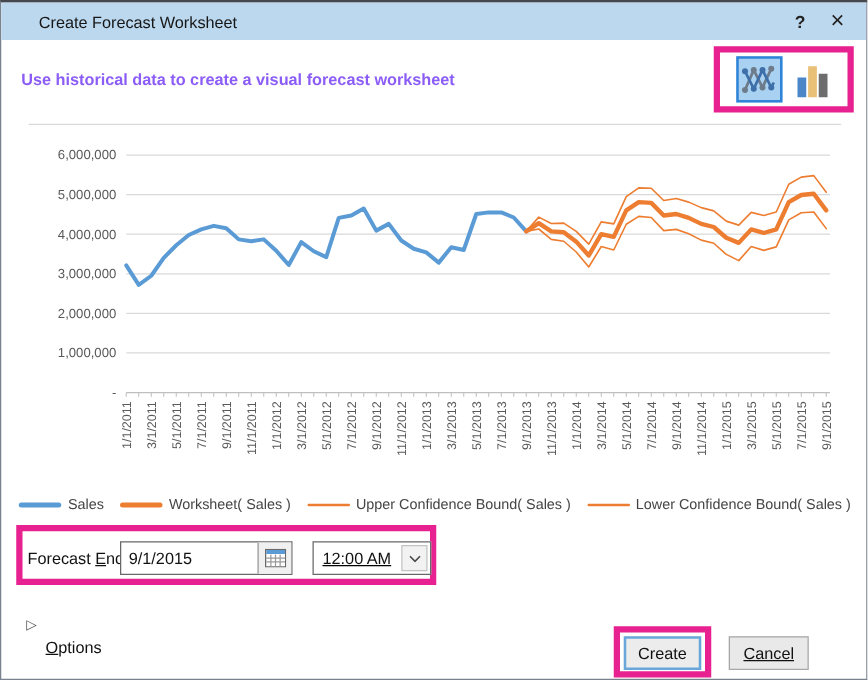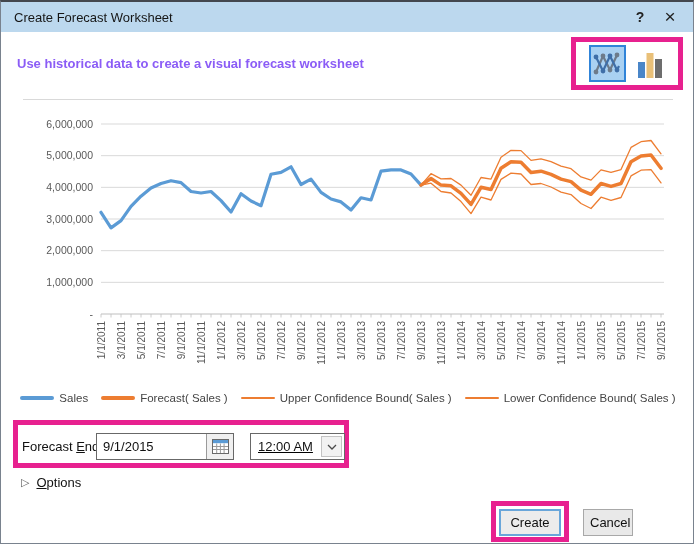--- a/index.html
+++ b/index.html
@@ -3,52 +3,52 @@
 <meta charset="utf-8">
 <style>
   html,body{margin:0;padding:0;background:#fff;}
   *{box-sizing:border-box;}
   .dialog{
     position:relative;width:694px;height:544px;background:#ffffff;
     border:1px solid #79828e;border-top:2px solid #43474e;
     font-family:"Liberation Sans",sans-serif;overflow:hidden;
   }
   .titlebar{position:absolute;left:0;top:0;width:100%;height:30px;background:#bcd8ee;display:flex;align-items:center;}
-  .titlebar .title{margin-left:13px;font-size:13px;color:#161616;}
+  .titlebar .title{margin-left:30px;font-size:13px;color:#161616;}
   .tb-btn{position:absolute;top:0;height:30px;display:flex;align-items:center;justify-content:center;color:#222;cursor:default;}
   .help-btn{left:626px;width:26px;font-size:14px;font-weight:bold;}
   .close-btn{left:654px;width:30px;font-size:19px;font-weight:300;}
   .instruction{position:absolute;left:16px;top:54px;font-size:13px;font-weight:700;color:#8b5cf6;}
   .hl{position:absolute;border:5px solid #e7218f;pointer-events:none;}
   .hl-icons{left:570px;top:35px;width:112px;height:53px;}
   .hl-forecast{left:12px;top:418px;width:336px;height:48px;}
   .hl-create{left:490px;top:499px;width:78px;height:41px;}
   .charttype{position:absolute;left:575px;top:40px;width:102px;height:43px;display:flex;align-items:center;justify-content:center;gap:9px;}
   .ct-line{width:37px;height:37px;background:#a9d1f2;border:2px solid #3084d8;display:flex;align-items:center;justify-content:center;}
   .ct-bar{width:30px;height:34px;display:flex;align-items:center;justify-content:center;}
   .sep{position:absolute;left:22px;top:97px;width:650px;height:1px;background:#d9d9d9;}
   #chart-svg{position:absolute;left:0;top:100px;}
-  .legend{position:absolute;left:0;top:390px;width:694px;height:18px;display:flex;align-items:flex-start;justify-content:center;gap:13px;}
+  .legend{position:absolute;left:0;top:390px;width:694px;height:18px;display:flex;align-items:flex-end;justify-content:center;gap:13px;}
   .legend .item{display:flex;align-items:center;gap:5px;}
   .legend .swatch{display:inline-block;width:34px;border-radius:2px;}
   .legend .lab{font-size:11.5px;color:#444;}
   .fe-label{position:absolute;left:21px;top:437px;font-size:13px;color:#111;}
   .fe-label u,.opt-label u{text-decoration:underline;}
   .date-field{position:absolute;left:95px;top:431px;width:138px;height:27px;border:1px solid #686868;background:#fff;display:flex;}
   .date-input{flex:1;border:0;outline:none;font-family:"Liberation Sans",sans-serif;font-size:13px;color:#111;padding:0 0 0 6px;background:transparent;min-width:0;}
   .cal-btn{width:27px;height:25px;background:#f0f0f0;border-left:1px solid #9a9a9a;display:flex;align-items:center;justify-content:center;}
   .time-combo{position:absolute;left:249px;top:431px;width:95px;height:27px;border:1px solid #686868;background:#fff;display:flex;align-items:center;text-decoration:underline;}
   .combo-text{flex:1;font-size:13px;color:#111;padding-left:7px;}
   .combo-btn{width:21px;height:21px;margin-right:2px;background:#f2f2f2;border:1px solid #c3c3c3;display:flex;align-items:center;justify-content:center;}
   .options-row{position:absolute;left:20px;top:473px;display:flex;align-items:center;gap:7px;}
   .opt-tri{font-size:11px;color:#555;line-height:1;}
-  .opt-label{font-size:13px;color:#111;}
+  .opt-label{font-size:13px;color:#111;margin-top:35px;}
   .btn{position:absolute;top:507px;height:27px;font-family:"Liberation Sans",sans-serif;font-size:13px;color:#111;background:#ececec;cursor:default;}
   .btn-create{left:498px;width:62px;border:2px solid #69a6da;}
-  .btn-cancel{left:582px;width:50px;border:1px solid #a8a8a8;background:#e9e9e9;}
+  .btn-cancel{left:582px;width:64px;border:1px solid #a8a8a8;background:#e9e9e9;text-decoration:underline;}
 </style>
 </head>
 <body>
 
 <div class="dialog">
 
   <div class="titlebar">
     <span class="title">Create Forecast Worksheet</span>
     <span class="tb-btn help-btn">?</span>
     <span class="tb-btn close-btn">×</span>
@@ -189,21 +189,21 @@
       <polyline points="420,83.1 430,71.7 440,76.8 450,76.5 460,83.1 470,93.3 480,75.5 490,77.1 500,55.3 510,48.3 520,48.6 530,58.4 540,56.8 550,59.7 560,64.1 570,66.7 580,74.9 590,78.1 600,67.9 610,70.4 620,67.6 630,45.4 640,39.7 650,38.5 660,51.8" fill="none" stroke="#ED7D31" stroke-width="1.3" stroke-linejoin="round" stroke-linecap="round"></polyline>
     </svg>
 
   <div class="legend" id="legend">
       <span class="item">
         <span class="swatch" style="height: 3.2px; background: rgb(91, 155, 213);"></span>
         <span class="lab">Sales</span>
       </span>
       <span class="item">
         <span class="swatch" style="height: 3.5px; background: rgb(237, 125, 49);"></span>
-        <span class="lab">Forecast( Sales )</span>
+        <span class="lab">Worksheet( Sales )</span>
       </span>
       <span class="item">
         <span class="swatch" style="height: 1.3px; background: rgb(237, 125, 49);"></span>
         <span class="lab">Upper Confidence Bound( Sales )</span>
       </span>
       <span class="item">
         <span class="swatch" style="height: 1.3px; background: rgb(237, 125, 49);"></span>
         <span class="lab">Lower Confidence Bound( Sales )</span>
       </span>
     </div>

